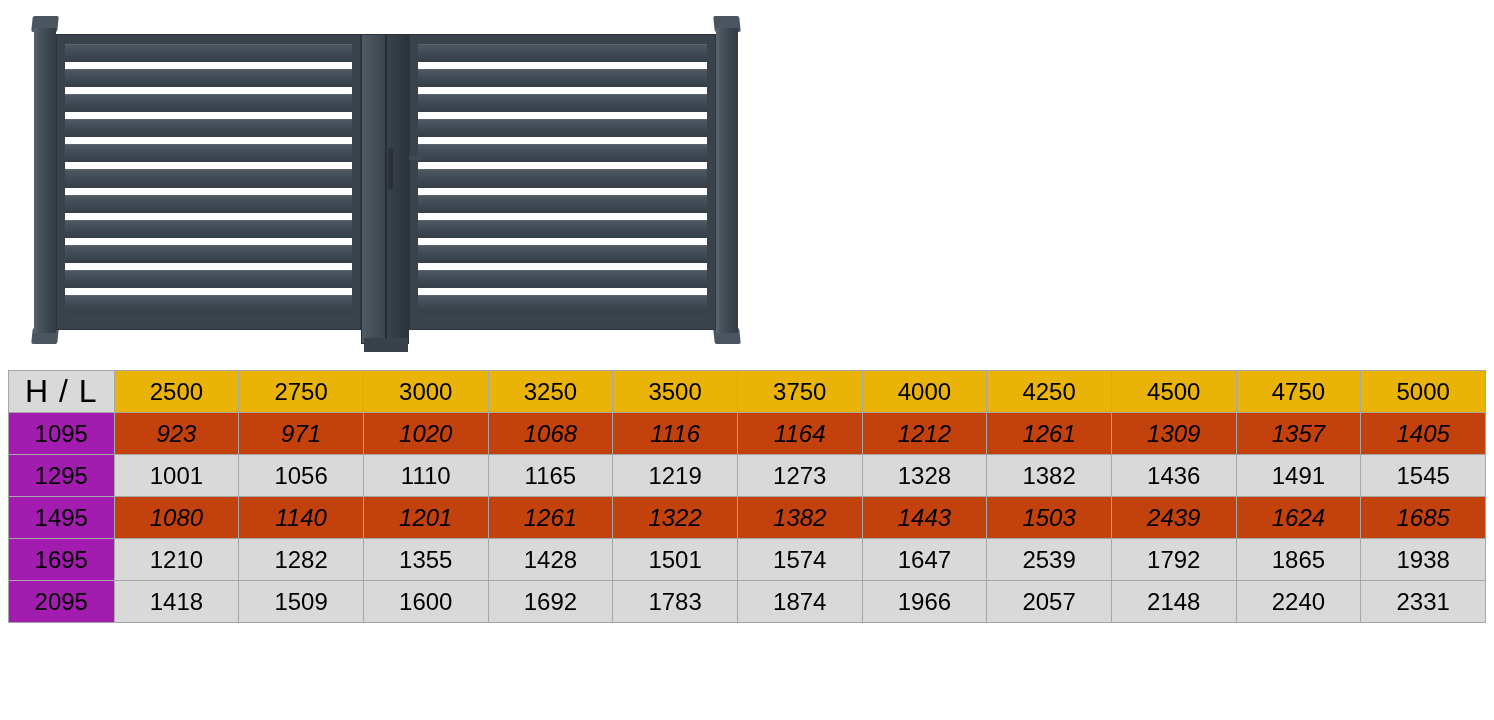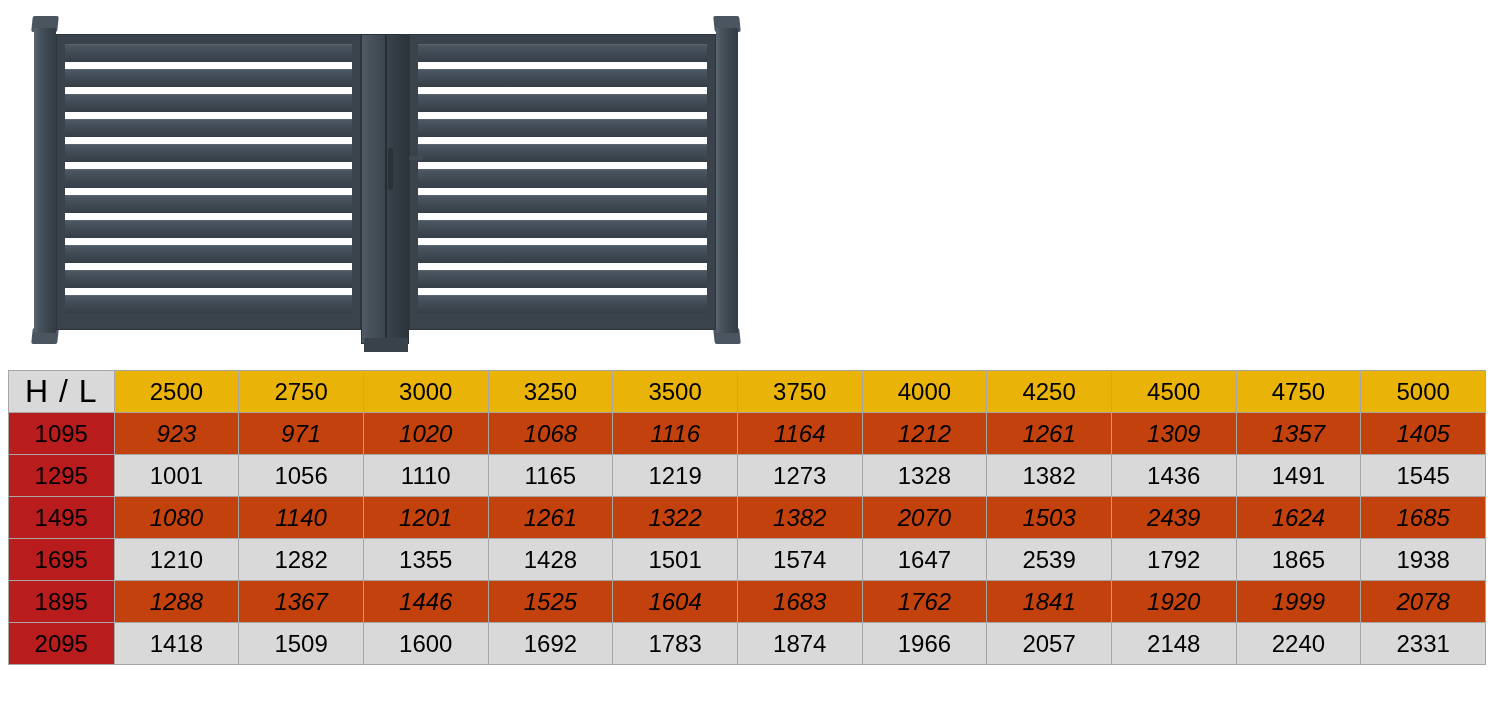--- a/index.html
+++ b/index.html
@@ -164,21 +164,21 @@
     background: #d9d9d9;
     font-weight: normal;
     font-size: 32px;
     letter-spacing: 1px;
   }
   .hdr-col {
     background: #eab308;
     font-weight: bold;
   }
   .row-head {
-    background: #b91c1c;
+    background: #a21caf;
     font-weight: bold;
   }
   tr.odd td.val  { background: #c2410c; font-style: italic; }
   tr.even td.val { background: #d9d9d9; margin-left: 20px; }
 
   col.c0 { width: 105px; }
   col.cx { width: 124px; }
 </style>
 </head>
 <body>
@@ -314,54 +314,40 @@
         <td class="val">1545</td>
       </tr>
       <tr class="odd">
         <td class="row-head">1495</td>
         <td class="val">1080</td>
         <td class="val">1140</td>
         <td class="val">1201</td>
         <td class="val">1261</td>
         <td class="val">1322</td>
         <td class="val">1382</td>
-        <td class="val">2070</td>
+        <td class="val">1443</td>
         <td class="val">1503</td>
         <td class="val">2439</td>
         <td class="val">1624</td>
         <td class="val">1685</td>
       </tr>
       <tr class="even">
         <td class="row-head">1695</td>
         <td class="val">1210</td>
         <td class="val">1282</td>
         <td class="val">1355</td>
         <td class="val">1428</td>
         <td class="val">1501</td>
         <td class="val">1574</td>
         <td class="val">1647</td>
         <td class="val">2539</td>
         <td class="val">1792</td>
         <td class="val">1865</td>
         <td class="val">1938</td>
       </tr>
-      <tr class="odd">
-        <td class="row-head">1895</td>
-        <td class="val">1288</td>
-        <td class="val">1367</td>
-        <td class="val">1446</td>
-        <td class="val">1525</td>
-        <td class="val">1604</td>
-        <td class="val">1683</td>
-        <td class="val">1762</td>
-        <td class="val">1841</td>
-        <td class="val">1920</td>
-        <td class="val">1999</td>
-        <td class="val">2078</td>
-      </tr>
       <tr class="even">
         <td class="row-head">2095</td>
         <td class="val">1418</td>
         <td class="val">1509</td>
         <td class="val">1600</td>
         <td class="val">1692</td>
         <td class="val">1783</td>
         <td class="val">1874</td>
         <td class="val">1966</td>
         <td class="val">2057</td>

